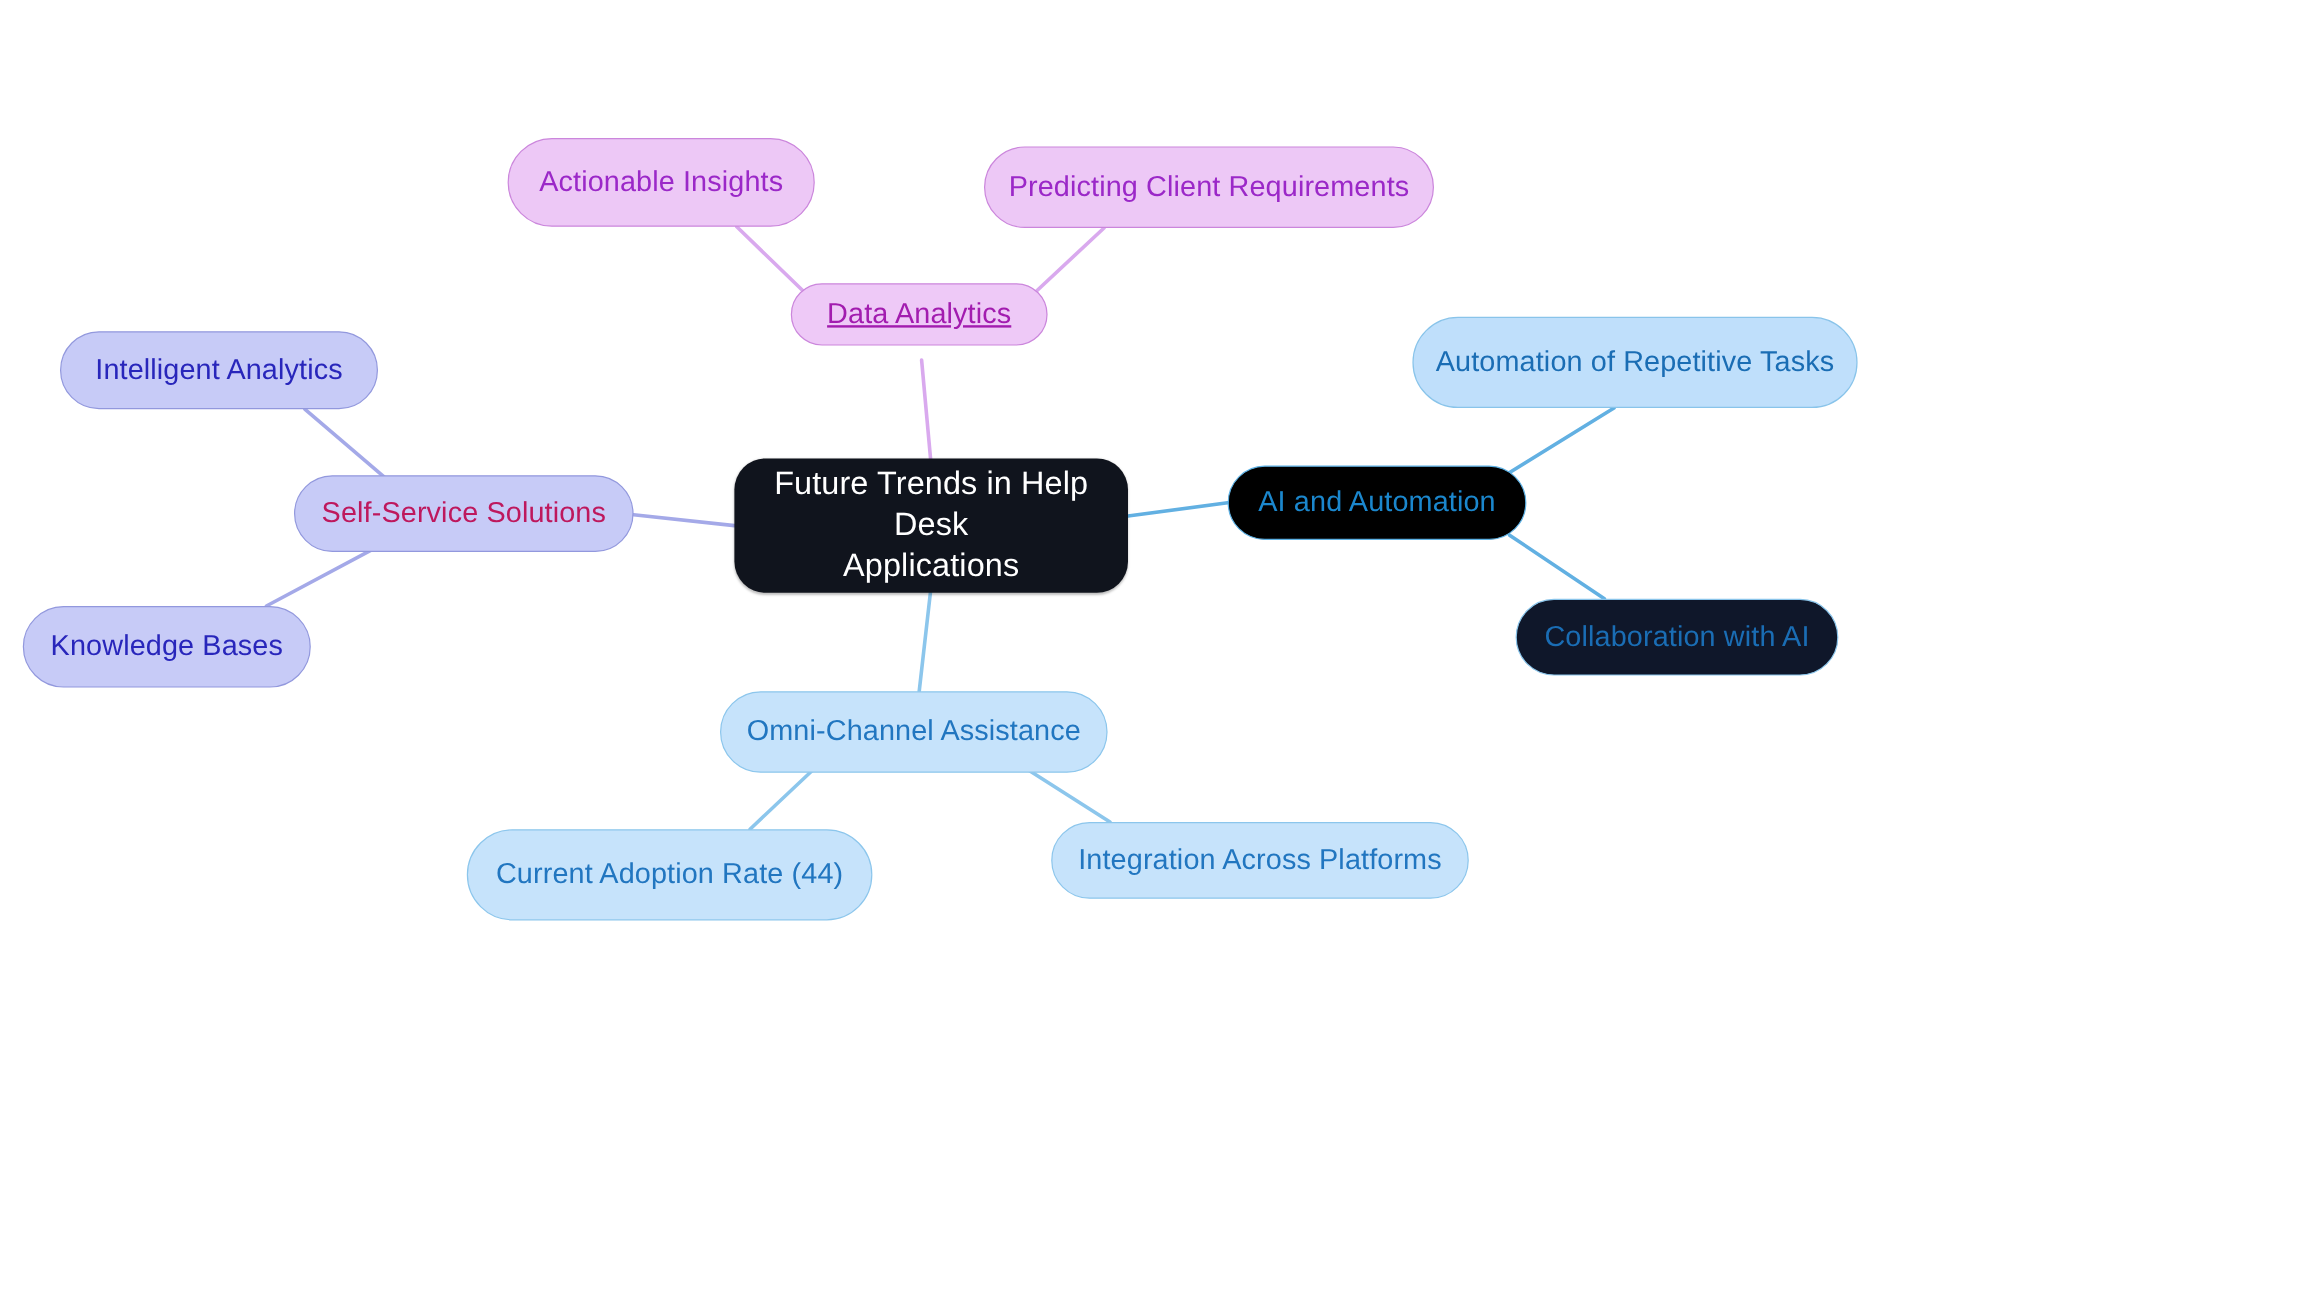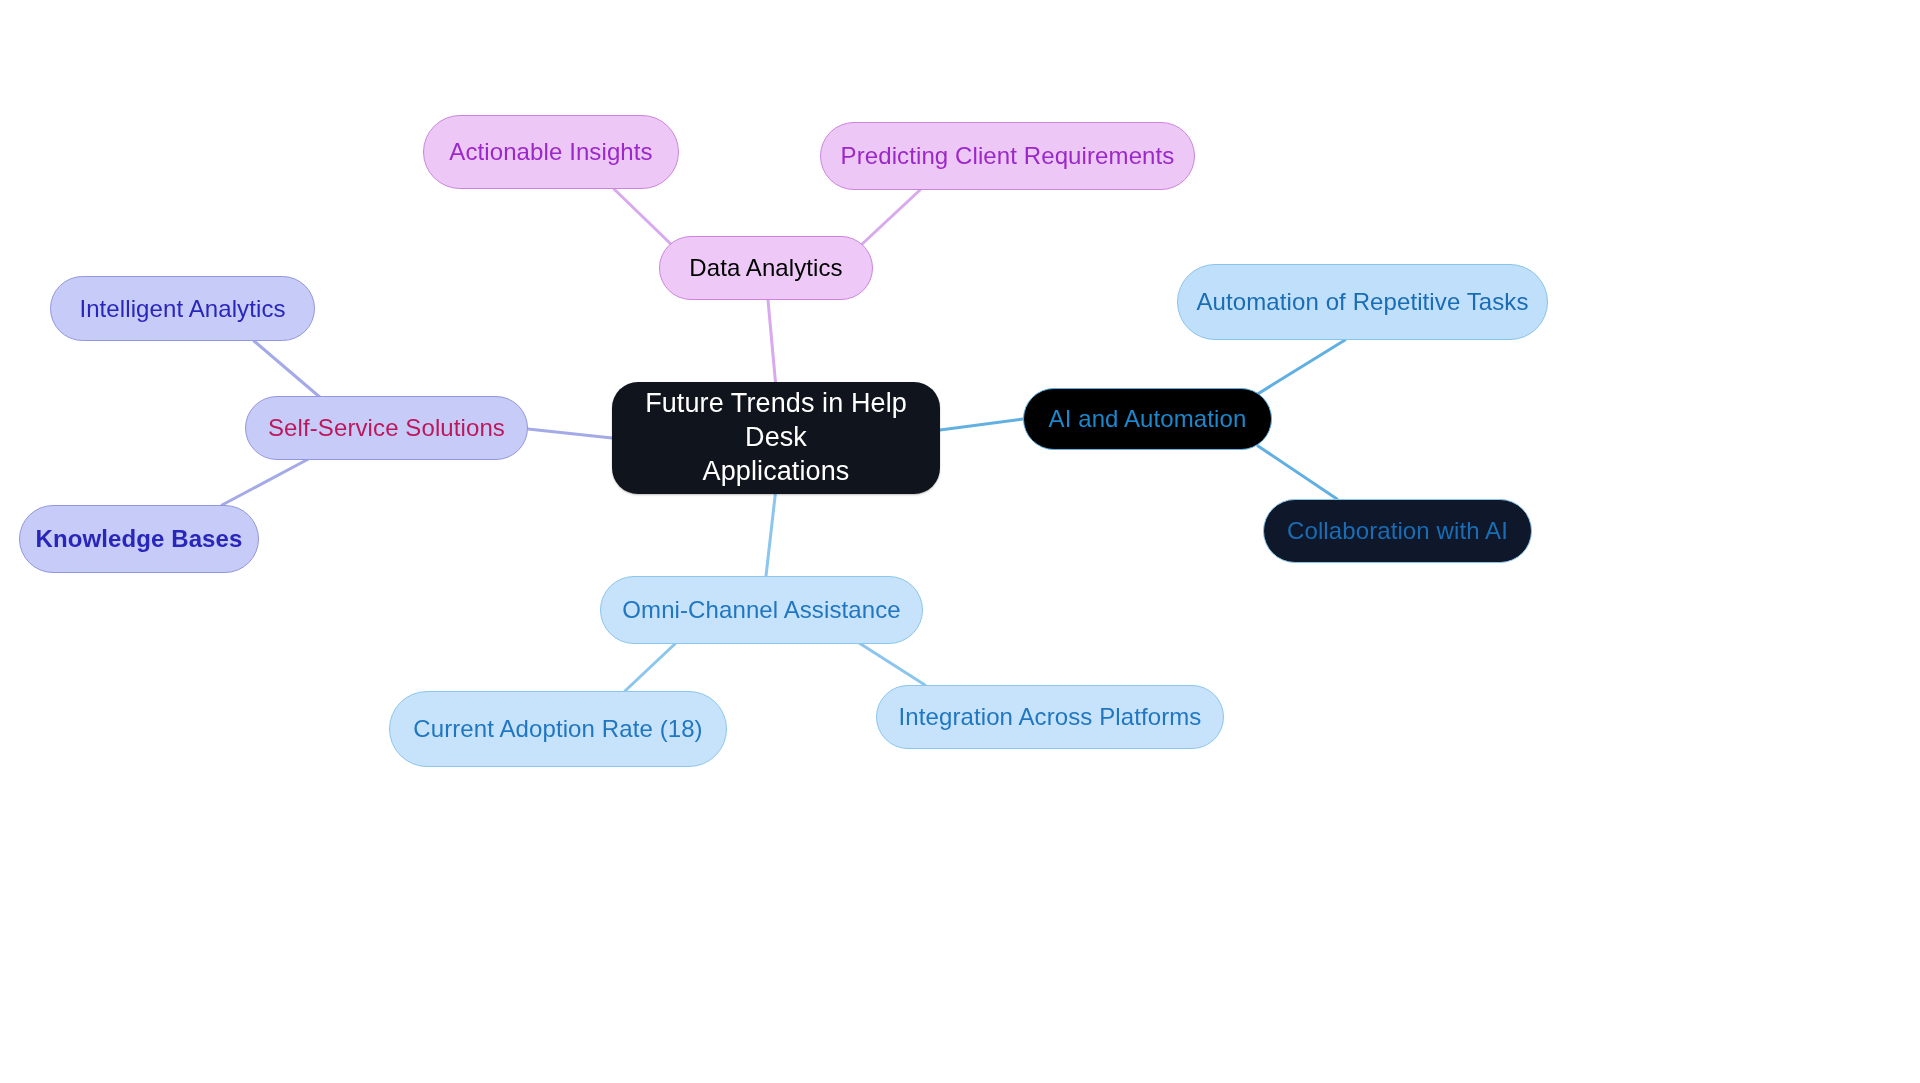--- a/index.html
+++ b/index.html
@@ -103,29 +103,29 @@
       <line x1="678" y1="641" x2="625" y2="691" stroke="#8cc6ec" stroke-width="3" stroke-linecap="round"></line>
       <line x1="856" y1="641" x2="925" y2="685" stroke="#8cc6ec" stroke-width="3" stroke-linecap="round"></line>
       <line x1="612" y1="438" x2="528" y2="429" stroke="#a4a9e8" stroke-width="3" stroke-linecap="round"></line>
       <line x1="322" y1="399" x2="254" y2="341" stroke="#a4a9e8" stroke-width="3" stroke-linecap="round"></line>
       <line x1="314" y1="456" x2="222" y2="505" stroke="#a4a9e8" stroke-width="3" stroke-linecap="round"></line>
     </svg>
 
   <div class="node root" id="node-root" style="left: 612px; top: 382px; width: 328px; height: 112px; border-radius: 26px; font-size: 27px; background: rgb(16, 20, 29); color: rgb(255, 255, 255);">Future Trends in Help Desk
 Applications</div>
 
-  <div class="node magenta" id="node-data-analytics" style="left: 659px; top: 236px; width: 214px; height: 64px; border-radius: 32px; font-size: 24px; background: rgb(238, 201, 247); border-color: rgb(203, 134, 220); color: #000000;">Data Analytics</div>
+  <div class="node magenta" id="node-data-analytics" style="left: 659px; top: 236px; width: 214px; height: 52px; border-radius: 32px; font-size: 24px; background: rgb(238, 201, 247); border-color: rgb(203, 134, 220); color: #a21caf; text-decoration: underline;">Data Analytics</div>
   <div class="node magenta-leaf" id="node-actionable-insights" style="left: 423px; top: 115px; width: 256px; height: 74px; border-radius: 37px; font-size: 24px; background: rgb(237, 200, 246); border-color: rgb(203, 134, 220); color: rgb(155, 40, 200);">Actionable Insights</div>
   <div class="node magenta-leaf" id="node-predicting-client-requirements" style="left: 820px; top: 122px; width: 375px; height: 68px; border-radius: 34px; font-size: 24px; background: rgb(237, 200, 246); border-color: rgb(203, 134, 220); color: rgb(155, 40, 200);">Predicting Client Requirements</div>
 
   <div class="node blue" id="node-ai-and-automation" style="left: 1023px; top: 388px; width: 249px; height: 62px; border-radius: 31px; font-size: 24px; background: #000000; border-color: rgb(92, 176, 227); color: rgb(27, 135, 205);">AI and Automation</div>
   <div class="node blue-leaf" id="node-automation-of-repetitive-tasks" style="left: 1177px; top: 264px; width: 371px; height: 76px; border-radius: 38px; font-size: 24px; background: rgb(191, 223, 251); border-color: rgb(137, 196, 234); color: rgb(26, 109, 180);">Automation of Repetitive Tasks</div>
   <div class="node blue-leaf" id="node-collaboration-with-ai" style="left: 1263px; top: 499px; width: 269px; height: 64px; border-radius: 32px; font-size: 24px; background: #0f172a; border-color: rgb(137, 196, 234); color: rgb(26, 109, 180);">Collaboration with AI</div>
 
   <div class="node blue-mid" id="node-omni-channel-assistance" style="left: 600px; top: 576px; width: 323px; height: 68px; border-radius: 34px; font-size: 24px; background: rgb(198, 227, 251); border-color: rgb(140, 198, 236); color: rgb(33, 118, 192);">Omni-Channel Assistance</div>
-  <div class="node blue-mid" id="node-current-adoption-rate" style="left: 389px; top: 691px; width: 338px; height: 76px; border-radius: 38px; font-size: 24px; background: rgb(198, 227, 251); border-color: rgb(140, 198, 236); color: rgb(33, 118, 192);">Current Adoption Rate (18)</div>
+  <div class="node blue-mid" id="node-current-adoption-rate" style="left: 389px; top: 691px; width: 338px; height: 76px; border-radius: 38px; font-size: 24px; background: rgb(198, 227, 251); border-color: rgb(140, 198, 236); color: rgb(33, 118, 192);">Current Adoption Rate (44)</div>
   <div class="node blue-mid" id="node-integration-across-platforms" style="left: 876px; top: 685px; width: 348px; height: 64px; border-radius: 32px; font-size: 24px; background: rgb(198, 227, 251); border-color: rgb(140, 198, 236); color: rgb(33, 118, 192);">Integration Across Platforms</div>
 
   <div class="node lavender" id="node-self-service-solutions" style="left: 245px; top: 396px; width: 283px; height: 64px; border-radius: 32px; font-size: 24px; background: rgb(199, 203, 247); border-color: rgb(146, 152, 221); color: #be185d;">Self-Service Solutions</div>
   <div class="node lavender-leaf" id="node-intelligent-chatbots" style="left: 50px; top: 276px; width: 265px; height: 65px; border-radius: 33px; font-size: 24px; background: rgb(199, 203, 247); border-color: rgb(146, 152, 221); color: rgb(40, 38, 187);">Intelligent Analytics</div>
-  <div class="node lavender-leaf" id="node-knowledge-bases" style="left: 19px; top: 505px; width: 240px; height: 68px; border-radius: 34px; font-size: 24px; background: rgb(199, 203, 247); border-color: rgb(146, 152, 221); color: rgb(40, 38, 187); font-weight: bold;">Knowledge Bases</div>
+  <div class="node lavender-leaf" id="node-knowledge-bases" style="left: 19px; top: 505px; width: 240px; height: 68px; border-radius: 34px; font-size: 24px; background: rgb(199, 203, 247); border-color: rgb(146, 152, 221); color: rgb(40, 38, 187);">Knowledge Bases</div>
 
 </div>
 
 </body></html>

